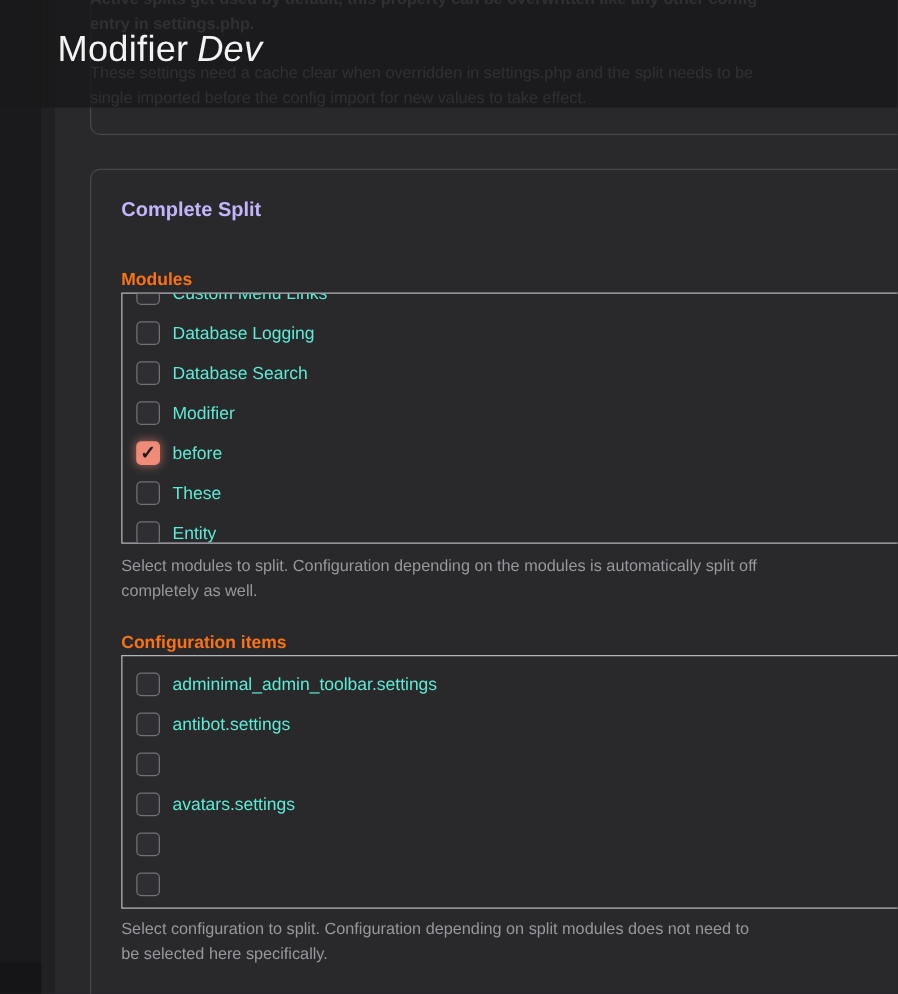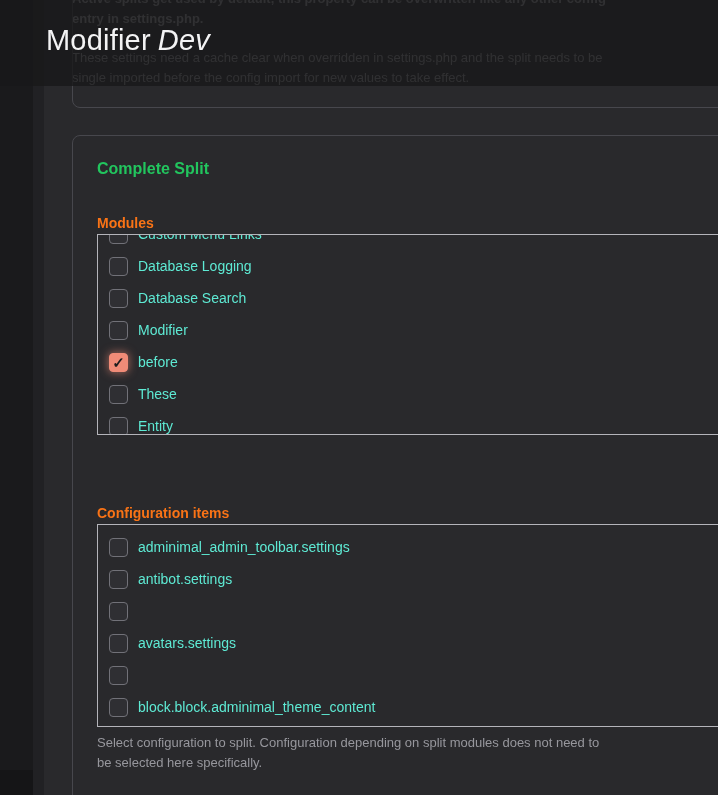--- a/index.html
+++ b/index.html
@@ -19,21 +19,21 @@
   
   .bg-text { position:absolute; left:72px; width:548px; font-size:13px; line-height:20px; color:#9b9ba1; }
   .bg-text.p1 { top:-11px; font-weight:700; }
   .bg-text.p2 { top:48px; font-weight:400; }
 
   
   .card { position:absolute; left:72px; border:1px solid #47474d; border-radius:8px; background:transparent; }
   .card.prev { top:-60px; width:760px; height:168px; }
   .card.main { top:135px; width:760px; height:700px; }
 
-  .card-title { position:absolute; left:24px; top:24px; font-size:16px; font-weight:700; color:#22c55e; }
+  .card-title { position:absolute; left:24px; top:24px; font-size:16px; font-weight:700; color:#c4b5fd; }
 
   .field-label { position:absolute; left:24px; font-size:14px; font-weight:700; color:#f97316; }
   .lbl-modules { top:79px; }
   .lbl-config  { top:369px; }
 
   .listbox { position:absolute; left:24px; width:740px; border:1px solid #b4b4ba; overflow:hidden; background:transparent; }
   .box-modules { top:98px;  height:201px; }
   .box-config  { top:388px; height:203px; }
   .box-modules .list-inner { margin-top:-17px; }
   .box-config  .list-inner { padding-top:6px; }
@@ -111,20 +111,21 @@
       <div class="row">
         <span class="cb"></span>
         <span class="lbl">These</span>
       </div>
       <div class="row">
         <span class="cb"></span>
         <span class="lbl">Entity</span>
       </div>
     </div>
   </div>
+  <div class="help help-modules">Select modules to split. Configuration depending on the modules is automatically split off completely as well.</div>
 
   <div class="field-label lbl-config">Configuration items</div>
   <div class="listbox box-config">
     <div class="list-inner">
       <div class="row">
         <span class="cb"></span>
         <span class="lbl">adminimal_admin_toolbar.settings</span>
       </div>
       <div class="row">
         <span class="cb"></span>
@@ -135,21 +136,20 @@
       </div>
       <div class="row">
         <span class="cb"></span>
         <span class="lbl">avatars.settings</span>
       </div>
       <div class="row">
         <span class="cb"></span>
       </div>
       <div class="row">
         <span class="cb"></span>
-        <span class="lbl">block.block.adminimal_theme_content</span>
       </div>
     </div>
   </div>
   <div class="help help-config">Select configuration to split. Configuration depending on split modules does not need to be selected here specifically.</div>
 </div>
 
 <div class="header">
   <div class="page-title">
     <span>Modifier</span><em>Dev</em>
   </div>

